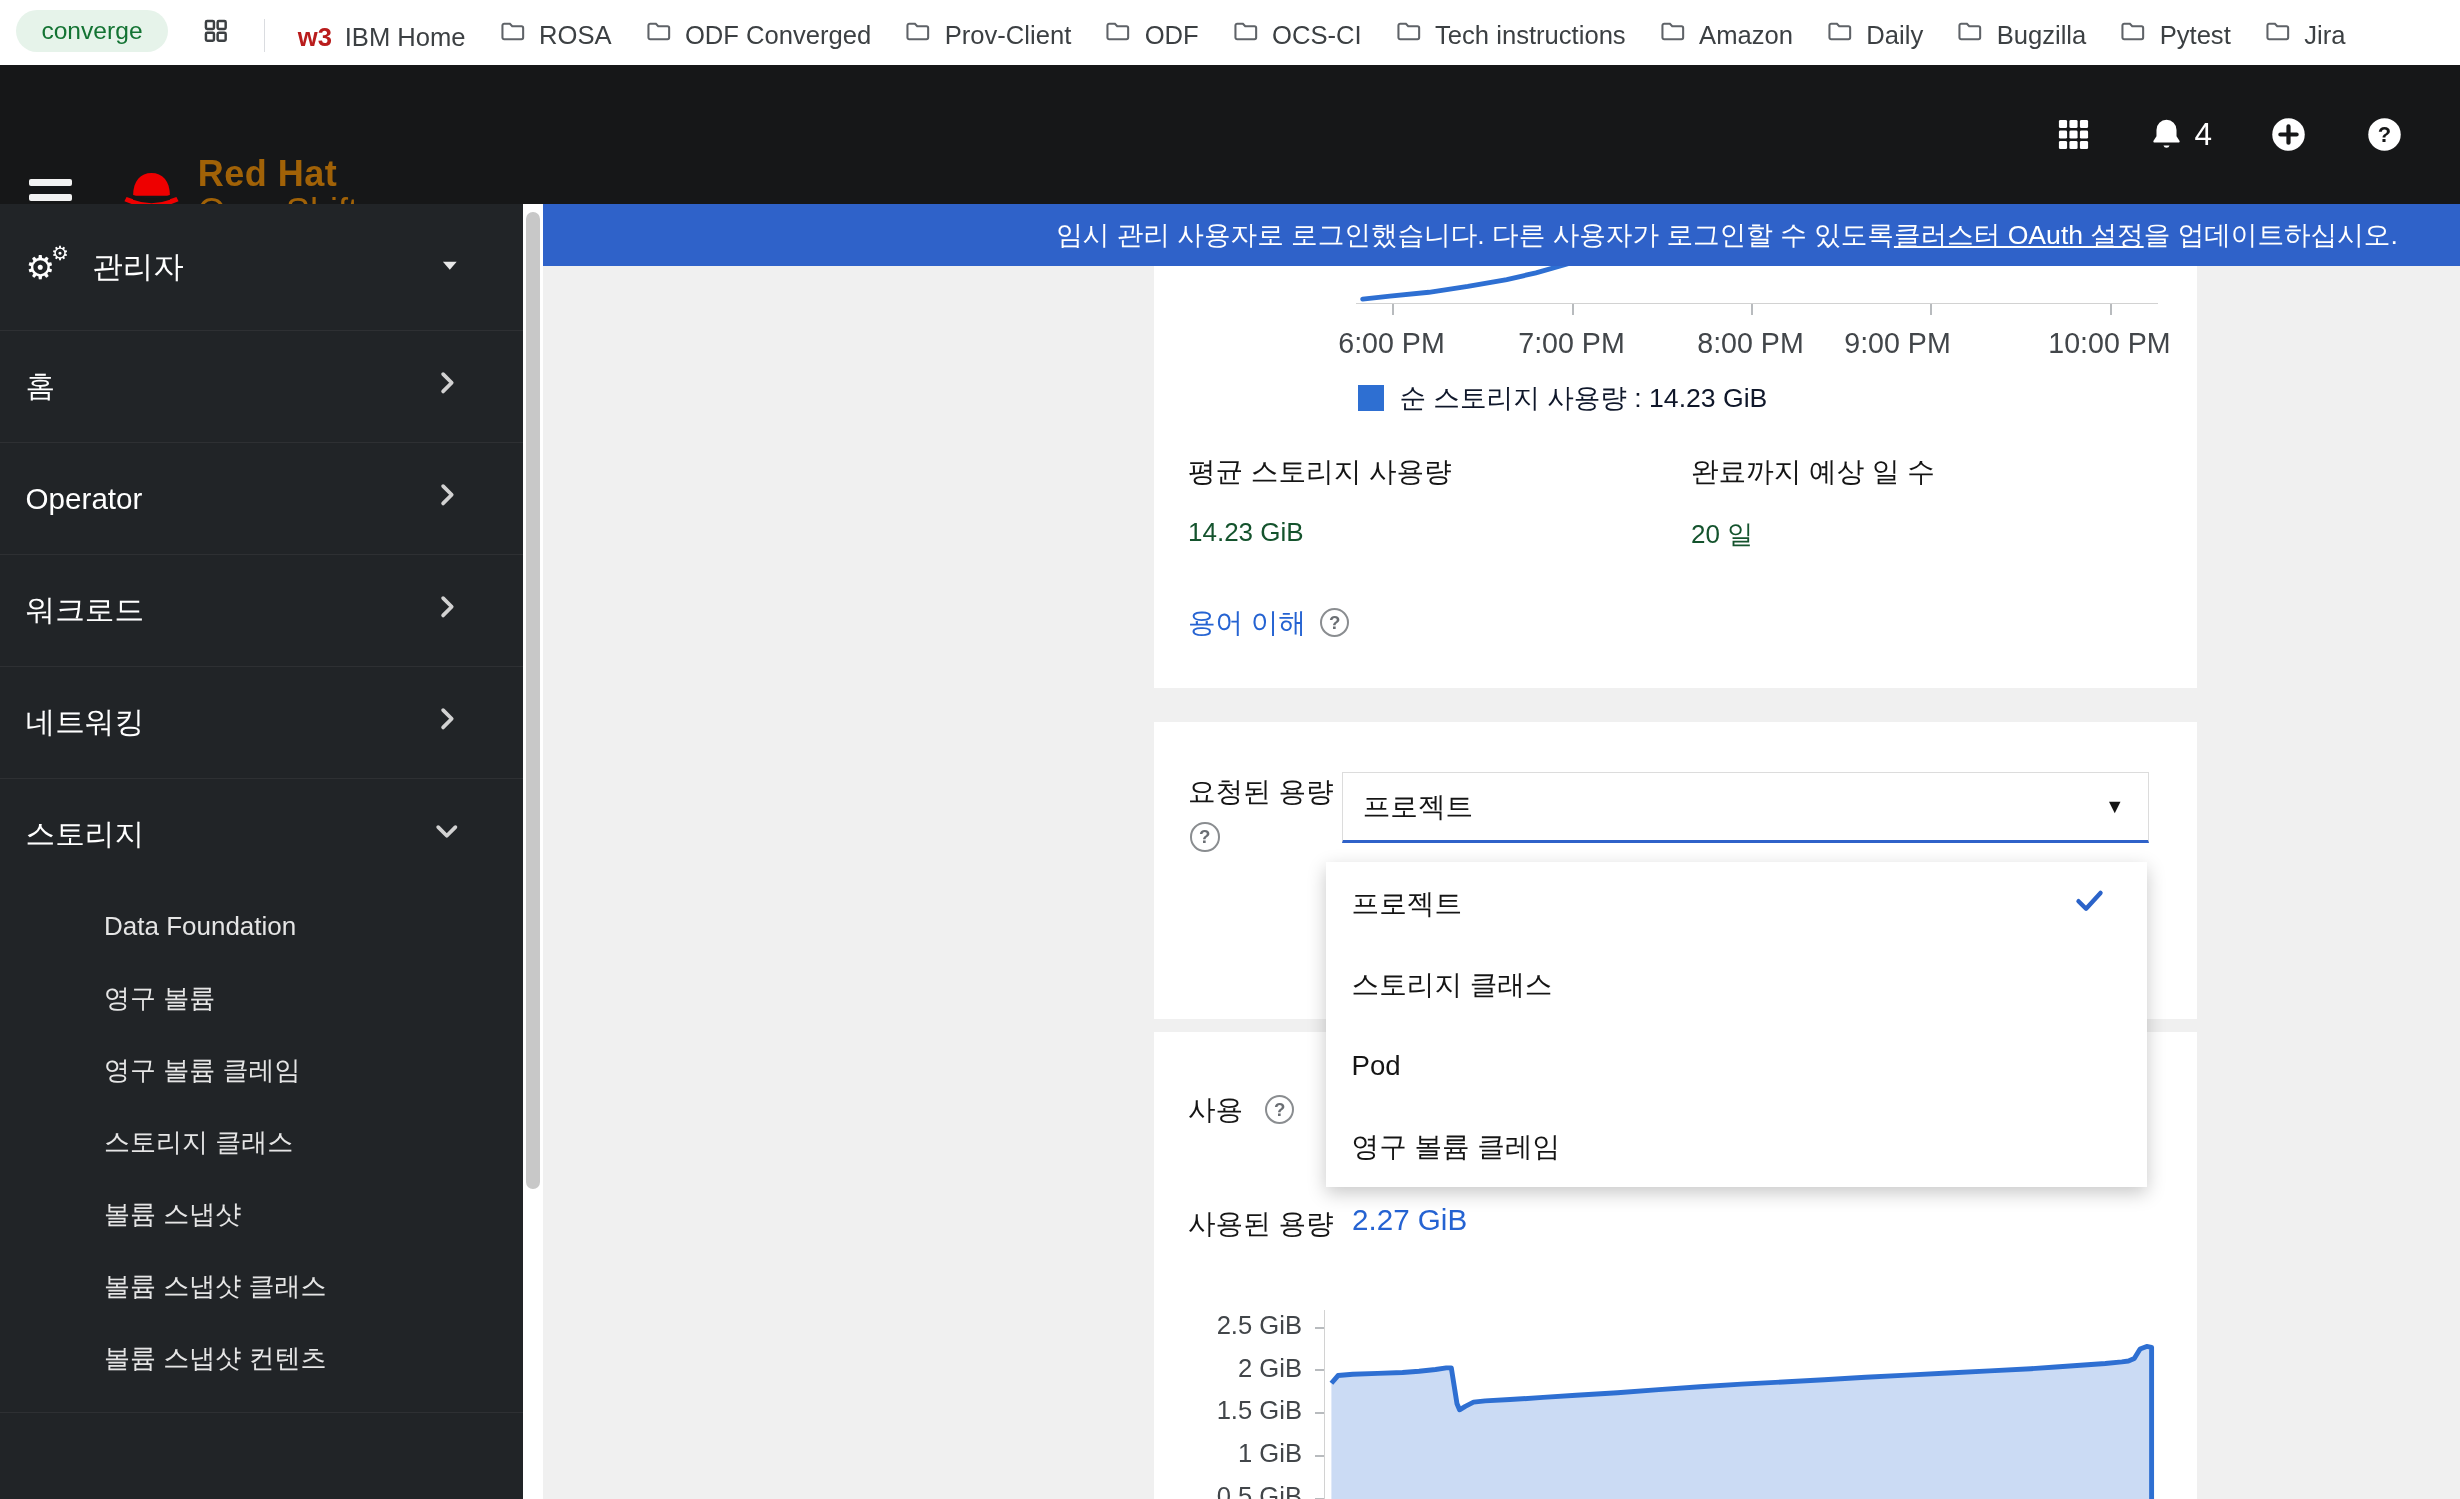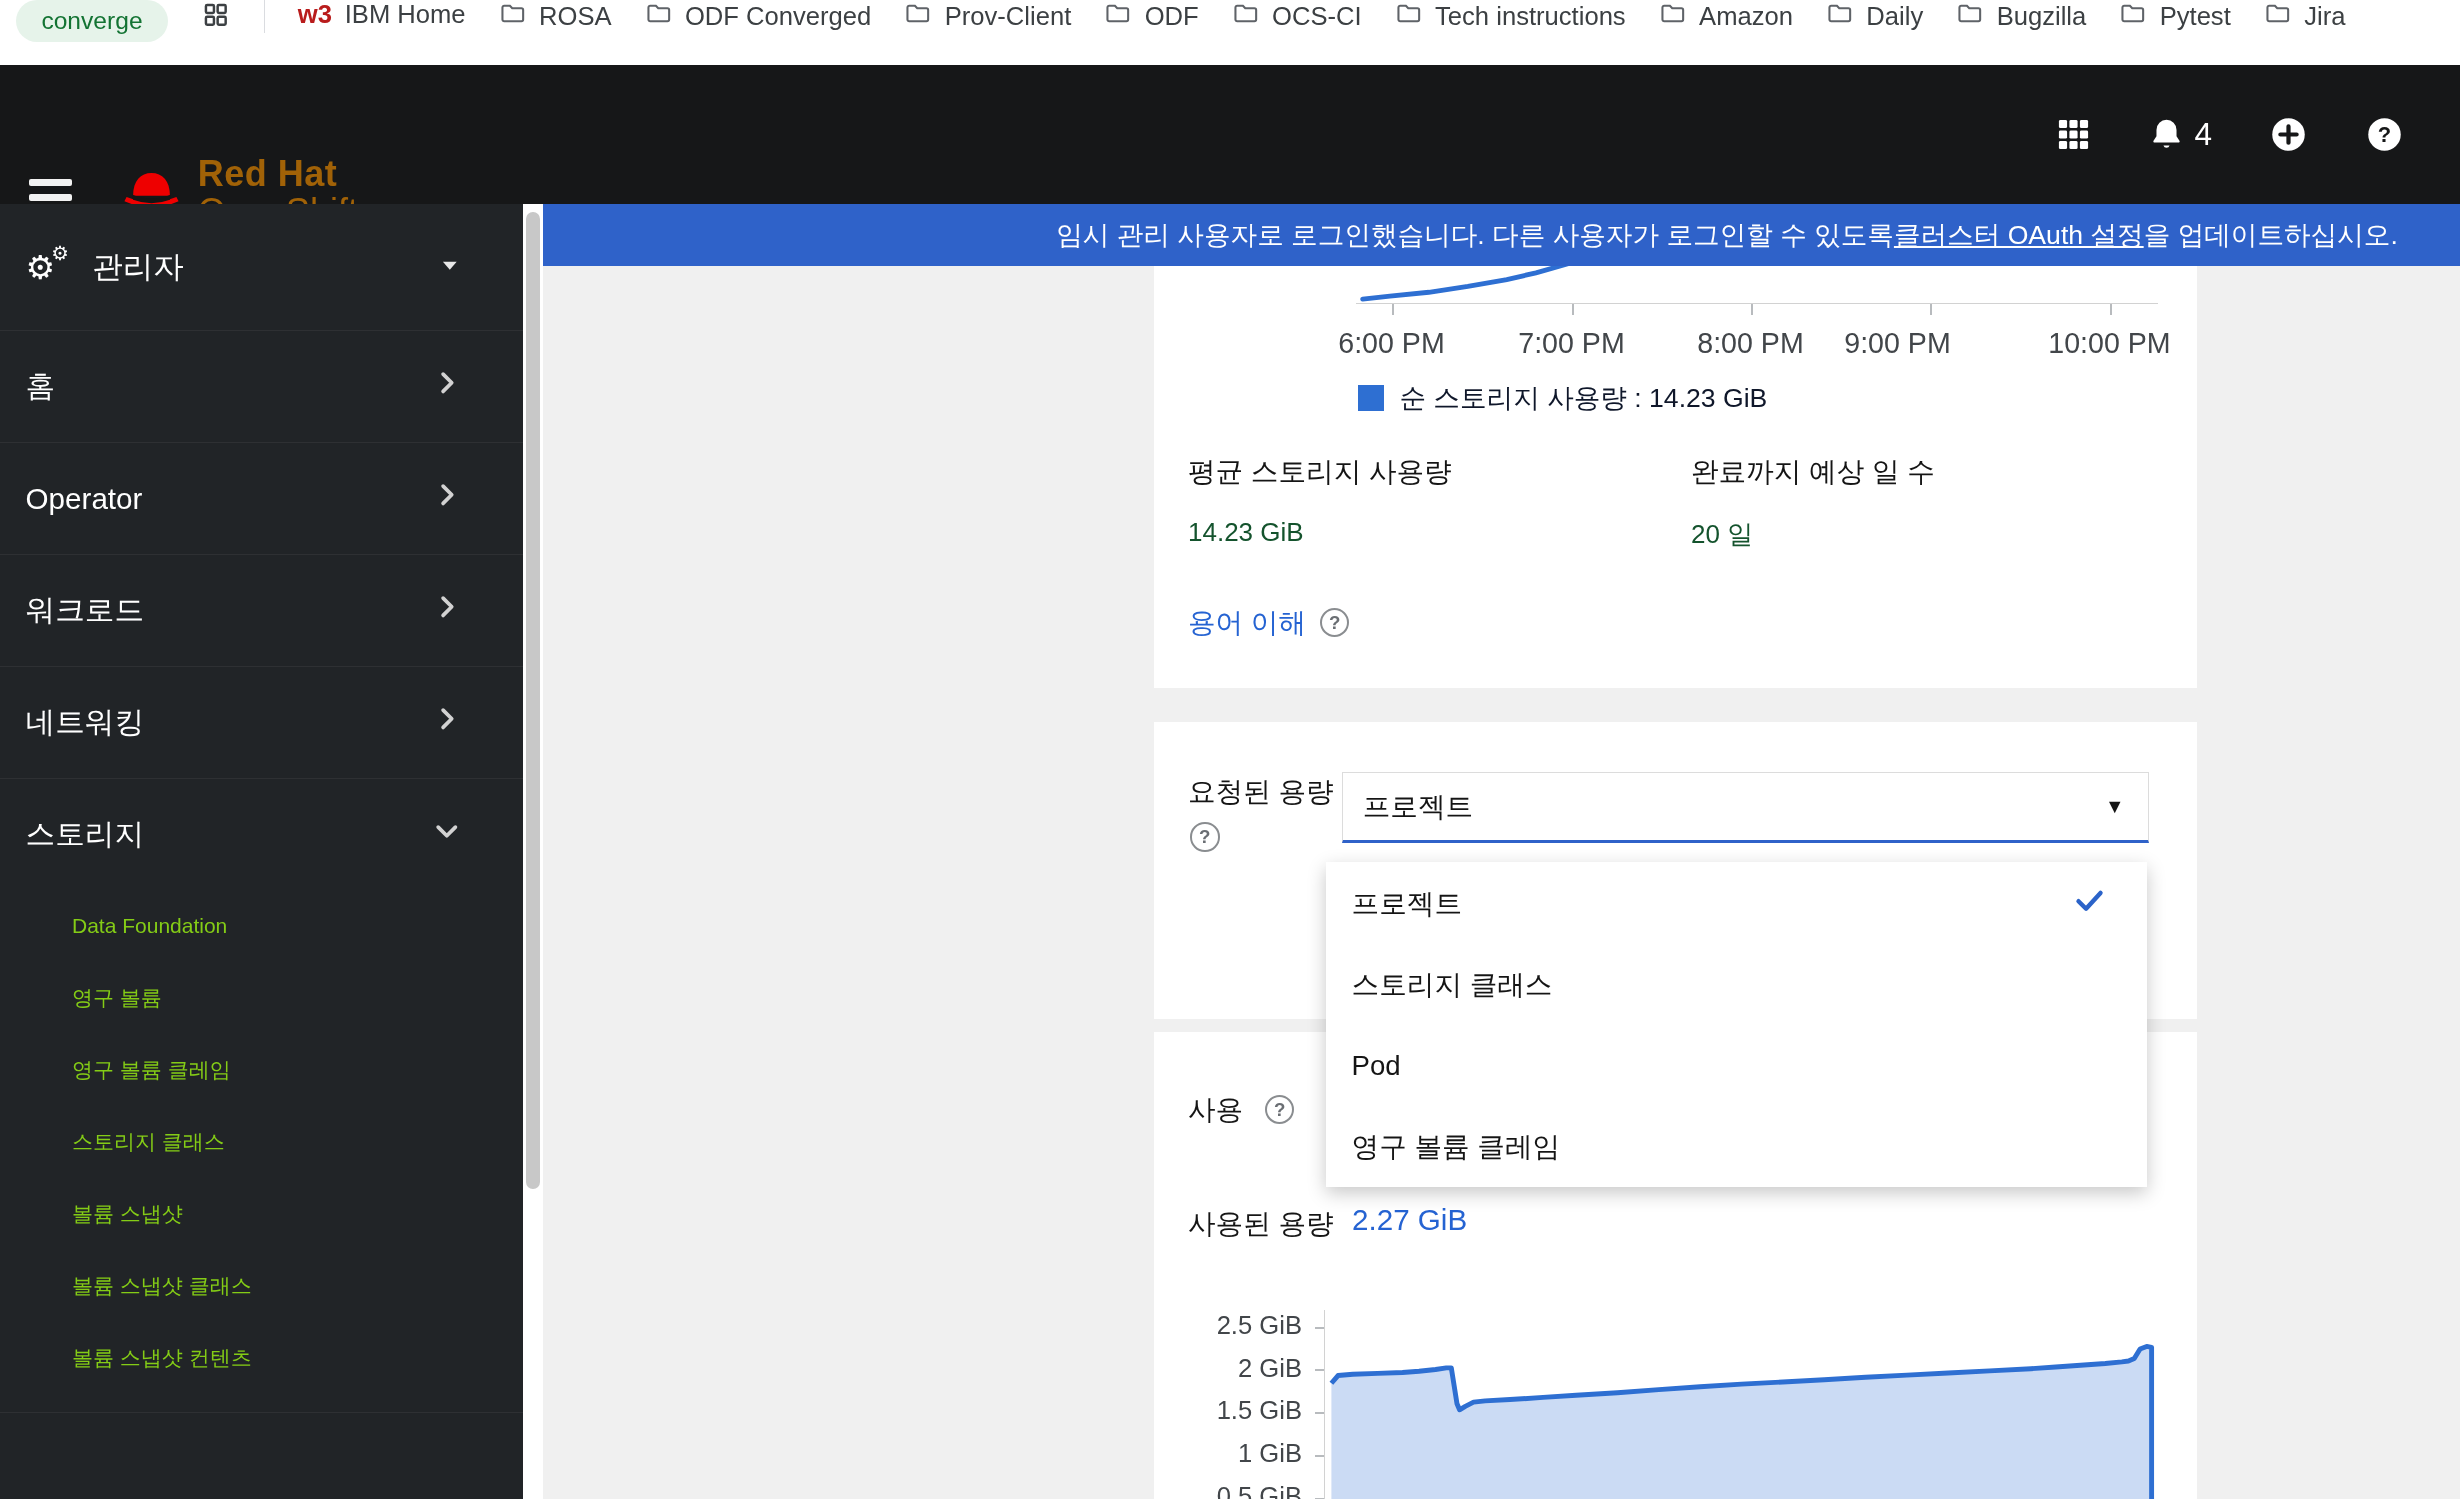--- a/index.html
+++ b/index.html
@@ -1,21 +1,21 @@
 <!DOCTYPE html>
 <html><head>
 <meta charset="utf-8">
 <style>
   html,body{margin:0;padding:0;background:#fff;}
   .page{position:relative;width:2461px;height:1499px;background:#fff;overflow:hidden;
         font-family:"Liberation Sans","DejaVu Sans",sans-serif;color:#151515;}
 
   
   #bookmarks-bar{position:absolute;left:0;top:0;width:2461px;height:52px;background:#fff;
-    display:flex;align-items:flex-start;gap:33px;padding:0 15.8px;box-sizing:border-box;
+    display:flex;align-items:flex-end;gap:33px;padding:0 15.8px;box-sizing:border-box;
     font-size:25.6px;color:#3c4043;white-space:nowrap;}
   .bm-pill{background:#e6f3ea;color:var(--green,#137333);padding:6.9px 25.6px;border-radius:27.6px;font-size:24.6px;}
   .bm-sep{width:1px;height:33px;background:#dadce0;}
   #bm-list{display:contents;}
   .bm-item{display:flex;align-items:center;gap:12.8px;cursor:pointer;}
   .w3{color:#b91c1c;font-weight:bold;font-size:25.6px;}
 
   
   #masthead{position:absolute;left:0;top:65px;width:2461px;height:139px;background:#161718;}
   #hamburger{position:absolute;left:28.6px;top:114px;width:43px;display:flex;flex-direction:column;gap:7.9px;cursor:pointer;}
@@ -31,21 +31,21 @@
   
   #sidebar{position:absolute;left:0;top:204px;width:523px;height:1295px;background:#212427;color:#fff;overflow:hidden;}
   .nav-row{height:111px;display:flex;align-items:center;justify-content:space-between;
     padding:0 61px 0 25.6px;font-size:29.6px;border-top:1px solid #2e3033;cursor:pointer;}
   #perspective-row{height:126px;border-top:none;padding:0 61px 0 25.6px;display:flex;align-items:center;justify-content:space-between;cursor:pointer;}
   .persp-left{display:flex;align-items:center;gap:17.7px;font-size:30.5px;}
   .gears{position:relative;width:49px;height:43px;}
   .gear-big{position:absolute;left:0;top:2px;font-size:33px;color:#fff;}
   .gear-small{position:absolute;left:25.6px;top:-3.9px;font-size:19.7px;color:#fff;}
   .sub-list{padding:0 0 17.7px 0;}
-  .sub-item{height:72px;display:flex;align-items:center;padding-left:72px;font-size:21px;color:#84cc16;cursor:pointer;}
+  .sub-item{height:72px;display:flex;align-items:center;padding-left:104px;font-size:26px;color:#e5e5e5;cursor:pointer;}
   .side-divider{border-top:1px solid #2e3033;height:19.7px;}
 
   #side-scroll{position:absolute;left:523px;top:204px;width:19.7px;height:1295px;background:#ffffff;}
   #side-scroll-thumb{position:absolute;left:3px;top:7.9px;width:13.8px;height:977px;background:#c8c8c8;border-radius:6.9px;cursor:pointer;}
 
   
   #content-bg{position:absolute;left:543px;top:204px;width:1918px;height:1295px;background:#f0f0f0;}
   #banner{position:absolute;left:543px;top:204px;width:2004px;height:62px;background:var(--banner,#2f62c9);}
   .banner-text{position:absolute;inset:0;display:flex;align-items:center;justify-content:center;
     padding-left:364px;color:#fff;font-size:26.6px;white-space:nowrap;}

